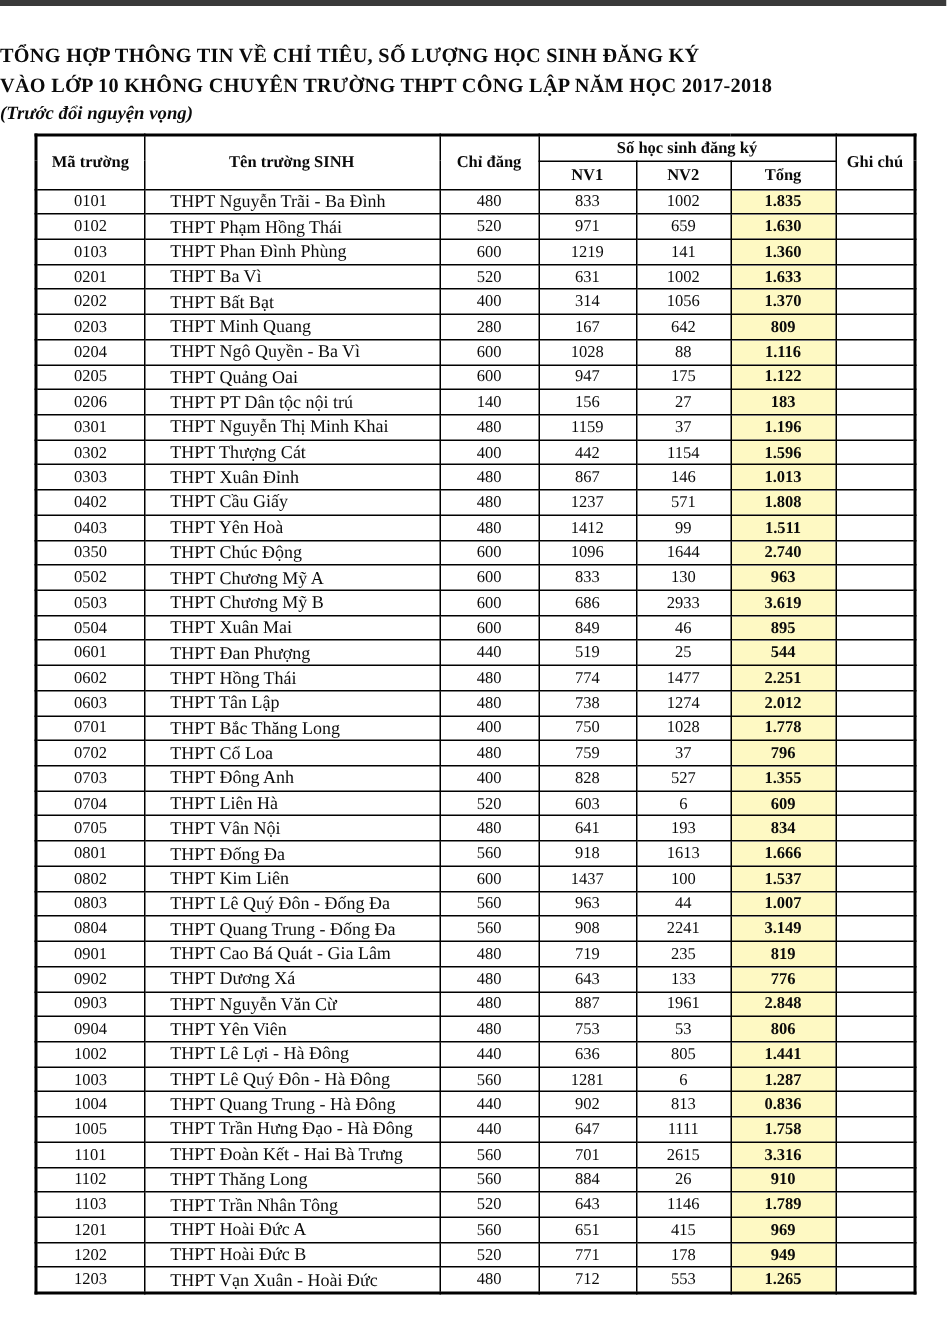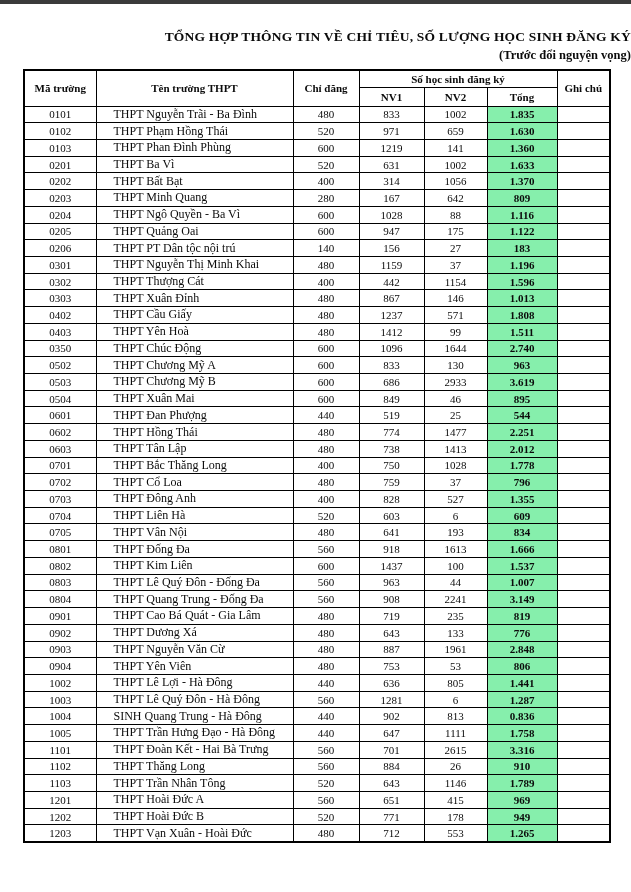--- a/index.html
+++ b/index.html
@@ -12,33 +12,33 @@
     font-family: "Liberation Serif", "DejaVu Serif", serif;
     color: #0b0b0b;
   }
   .scan-bar {
     position: absolute; top: 0; left: 0;
     width: 631px; height: 4px;
     background: #3a3a3a;
   }
   .title-block {
     padding-top: 27px;
-    text-align: right;
+    text-align: left;
     line-height: 20px;
   }
   .title-line {
     font-weight: bold;
     font-size: 13.5px;
     letter-spacing: 0.2px;
   }
   .subtitle-line {
     font-weight: bold;
+    font-style: italic;
     font-size: 12.5px;
     line-height: 16px;
-    padding-left: 10px;
   }
   table.doc-table {
     margin: 6px 0 0 23px;
     width: 586px;
     border-collapse: collapse;
     table-layout: fixed;
     border: 2.5px solid #000;
   }
   .doc-table th, .doc-table td {
     border: 1.6px solid #000;
@@ -59,49 +59,50 @@
     font-size: 11px;
     text-align: center;
     vertical-align: middle;
   }
   .doc-table td.col-name {
     text-align: left;
     padding-left: 17px;
     font-size: 12px;
   }
   .doc-table td.col-total {
-    background: #86efac;
+    background: #fef9c3;
     font-weight: bold;
   }
 </style>
 </head>
 <body>
 
 <div class="scan-bar"></div>
 
 <div>
   <div class="title-block">
     <div class="title-line">TỔNG HỢP THÔNG TIN VỀ CHỈ TIÊU, SỐ LƯỢNG HỌC SINH ĐĂNG KÝ</div>
+    <div class="title-line">VÀO LỚP 10 KHÔNG CHUYÊN TRƯỜNG THPT CÔNG LẬP NĂM HỌC 2017-2018</div>
     <div class="subtitle-line">(Trước đổi nguyện vọng)</div>
   </div>
 
   <table class="doc-table">
     <colgroup>
       <col style="width:72px">
       <col style="width:197px">
       <col style="width:66px">
       <col style="width:65px">
       <col style="width:63px">
       <col style="width:70px">
       <col style="width:53px">
     </colgroup>
     <thead>
       <tr class="h1">
         <th rowspan="2">Mã trường</th>
-        <th rowspan="2">Tên trường THPT</th>
+        <th rowspan="2">Tên trường SINH</th>
         <th rowspan="2">Chỉ đăng</th>
         <th colspan="3">Số học sinh đăng ký</th>
         <th rowspan="2">Ghi chú</th>
       </tr>
       <tr class="h2">
         <th>NV1</th>
         <th>NV2</th>
         <th>Tổng</th>
       </tr>
     </thead>
@@ -284,21 +285,21 @@
           <td class="col-nv1">774</td>
           <td class="col-nv2">1477</td>
           <td class="col-total">2.251</td>
           <td class="col-note"></td>
         </tr>
         <tr>
           <td class="col-code">0603</td>
           <td class="col-name">THPT Tân Lập</td>
           <td class="col-quota">480</td>
           <td class="col-nv1">738</td>
-          <td class="col-nv2">1413</td>
+          <td class="col-nv2">1274</td>
           <td class="col-total">2.012</td>
           <td class="col-note"></td>
         </tr>
         <tr>
           <td class="col-code">0701</td>
           <td class="col-name">THPT Bắc Thăng Long</td>
           <td class="col-quota">400</td>
           <td class="col-nv1">750</td>
           <td class="col-nv2">1028</td>
           <td class="col-total">1.778</td>
@@ -425,21 +426,21 @@
           <td class="col-code">1003</td>
           <td class="col-name">THPT Lê Quý Đôn - Hà Đông</td>
           <td class="col-quota">560</td>
           <td class="col-nv1">1281</td>
           <td class="col-nv2">6</td>
           <td class="col-total">1.287</td>
           <td class="col-note"></td>
         </tr>
         <tr>
           <td class="col-code">1004</td>
-          <td class="col-name">SINH Quang Trung - Hà Đông</td>
+          <td class="col-name">THPT Quang Trung - Hà Đông</td>
           <td class="col-quota">440</td>
           <td class="col-nv1">902</td>
           <td class="col-nv2">813</td>
           <td class="col-total">0.836</td>
           <td class="col-note"></td>
         </tr>
         <tr>
           <td class="col-code">1005</td>
           <td class="col-name">THPT Trần Hưng Đạo - Hà Đông</td>
           <td class="col-quota">440</td>

